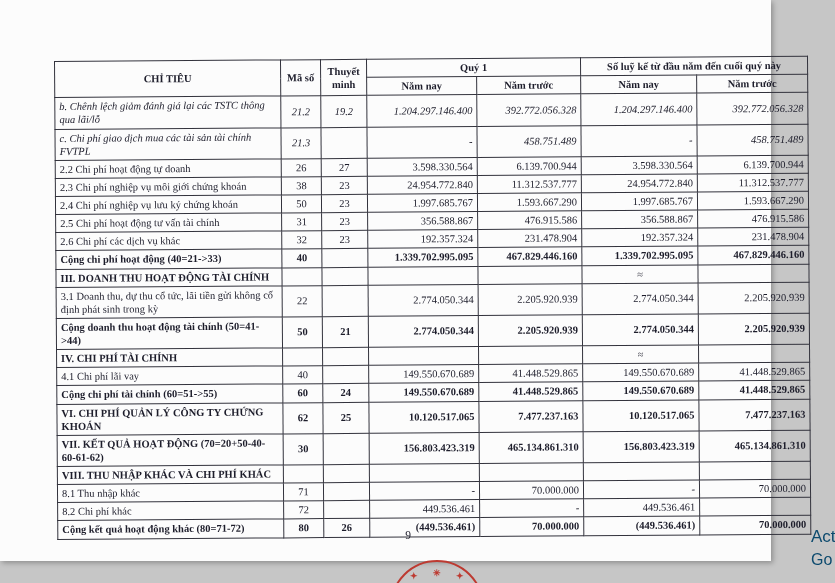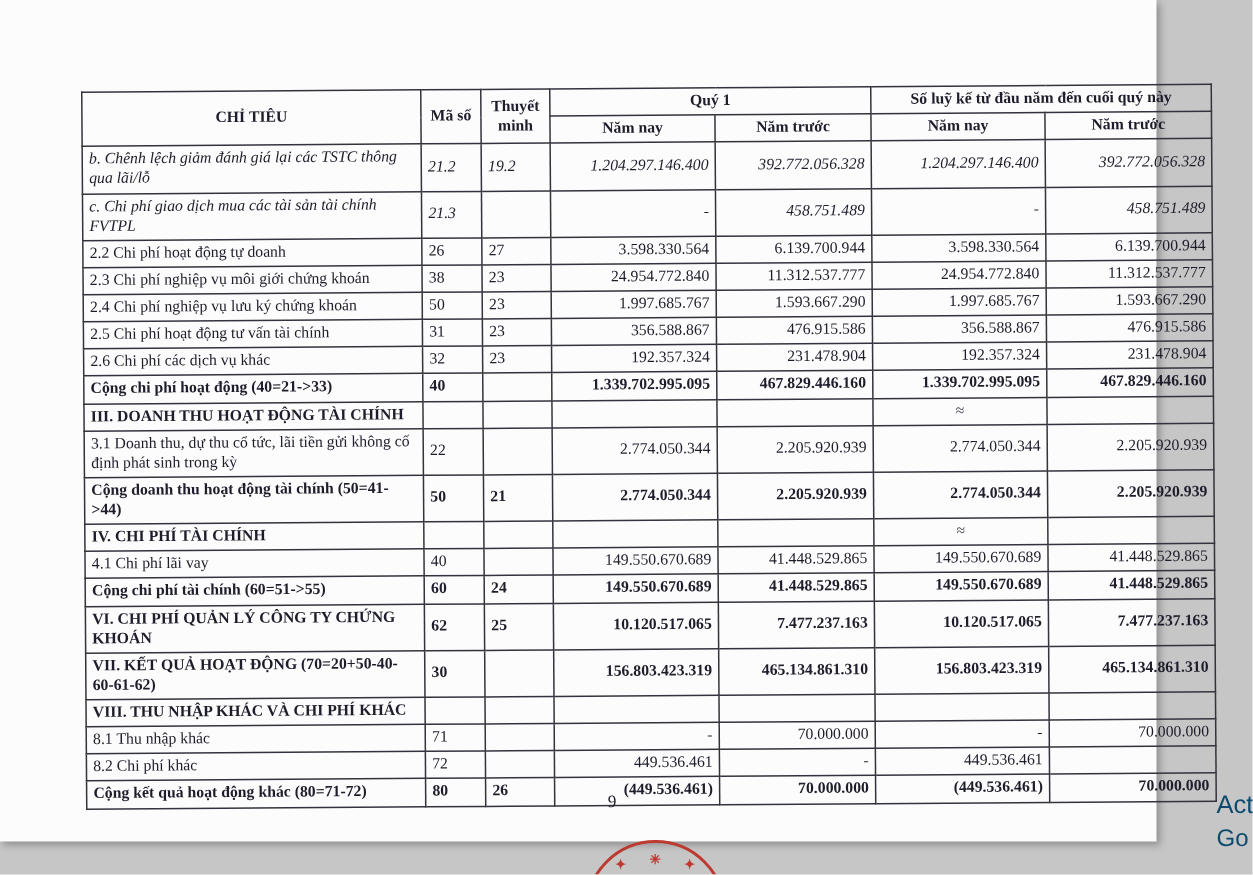--- a/index.html
+++ b/index.html
@@ -33,21 +33,21 @@
     padding: 2px 4px;
     vertical-align: middle;
     overflow: hidden;
   }
   .doc-table thead th {
     text-align: center;
     font-weight: bold;
     padding: 2px 2px;
   }
   .doc-table td.num { text-align: right; }
-  .doc-table td.center { }
+  .doc-table td.center { text-align: center; }
   .doc-table td.label { text-align: left; }
   .doc-table tr.bold td { font-weight: bold; }
   .doc-table tr.italic td { font-style: italic; }
   .doc-table tr.section td.label { font-weight: bold; }
   .doc-table tr.section td.num { text-align: center; color: #3c3c48; }
   .page-number {
     position: absolute; left: 398px; top: 529px;
     width: 20px; text-align: center;
     font-size: 11.5px;
   }

